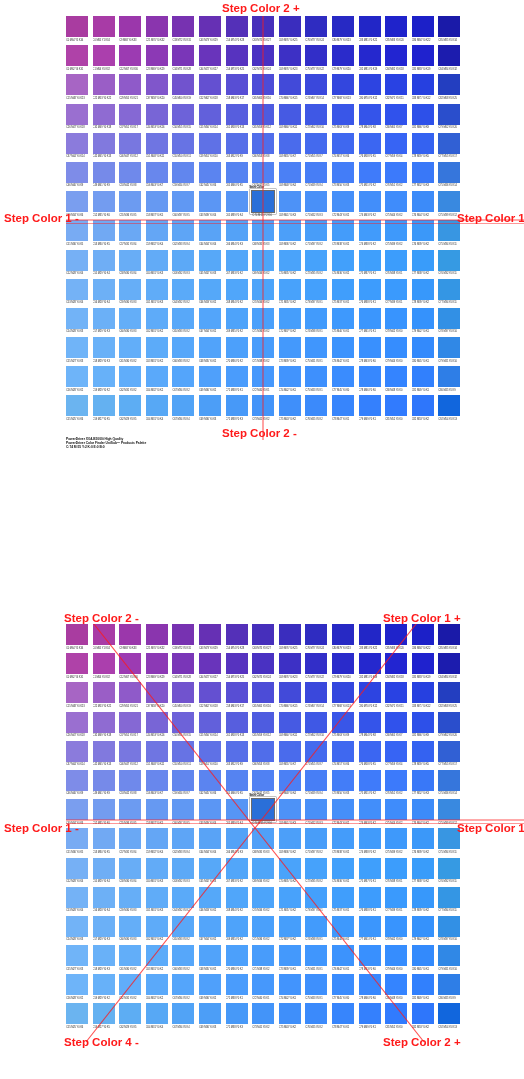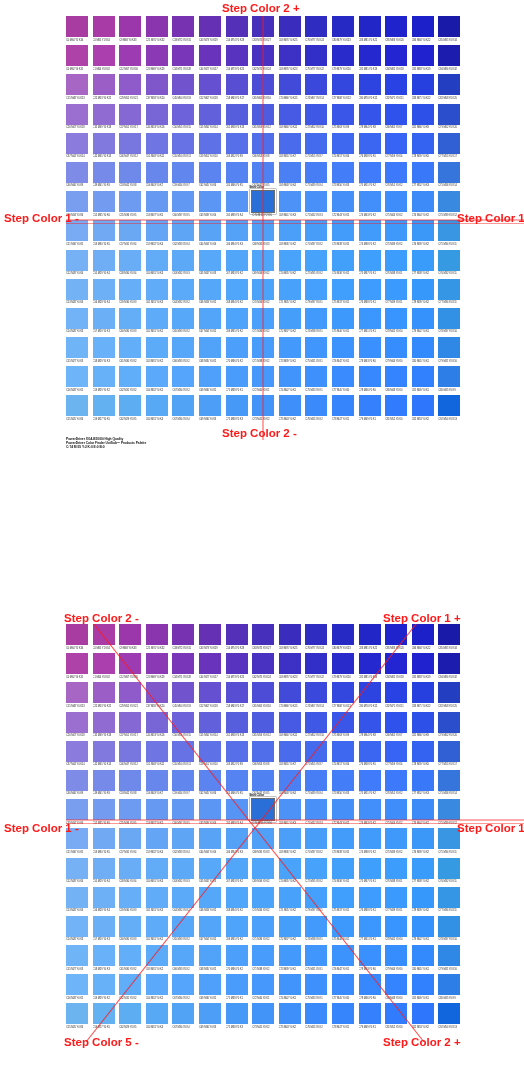--- a/index.html
+++ b/index.html
@@ -961,21 +961,21 @@
 <div class="chart" id="chart2">
 
   <div class="axis-label" style="left:64px;top:12px;">Step Color 2 -</div>
 
   <div class="axis-label" style="left:383px;top:12px;">Step Color 1 +</div>
 
   <div class="axis-label" style="left:4px;top:222px;">Step Color 1 -</div>
 
   <div class="axis-label" style="left:457px;top:222px;">Step Color 1 +</div>
 
-  <div class="axis-label" style="left:64px;top:436px;">Step Color 5 -</div>
+  <div class="axis-label" style="left:64px;top:436px;">Step Color 4 -</div>
 
   <div class="axis-label" style="left:383px;top:436px;">Step Color 2 +</div>
 
   <div class="grid-wrap">
     <div class="grid" id="grid2">
         <div class="cell">
           <div class="sw" style="background: rgb(169, 60, 160);"></div>
           <div class="cap">C0 M64 Y5 K34</div>
         </div>
         <div class="cell">

